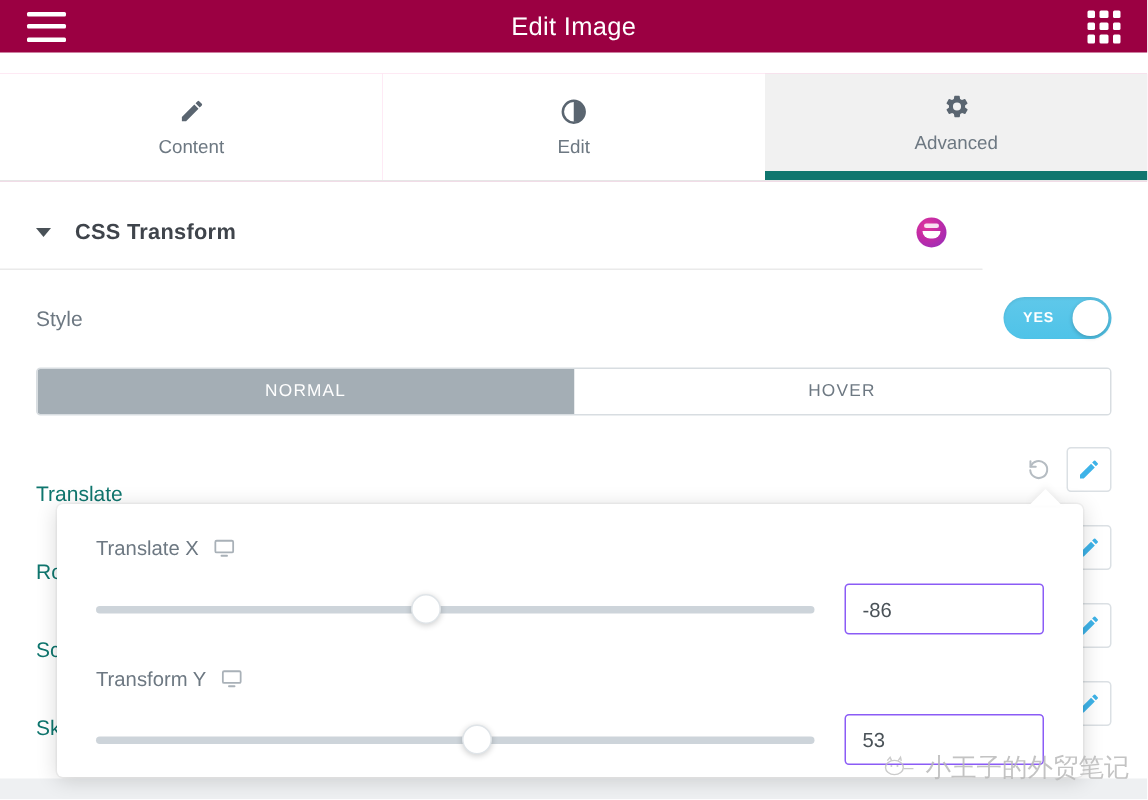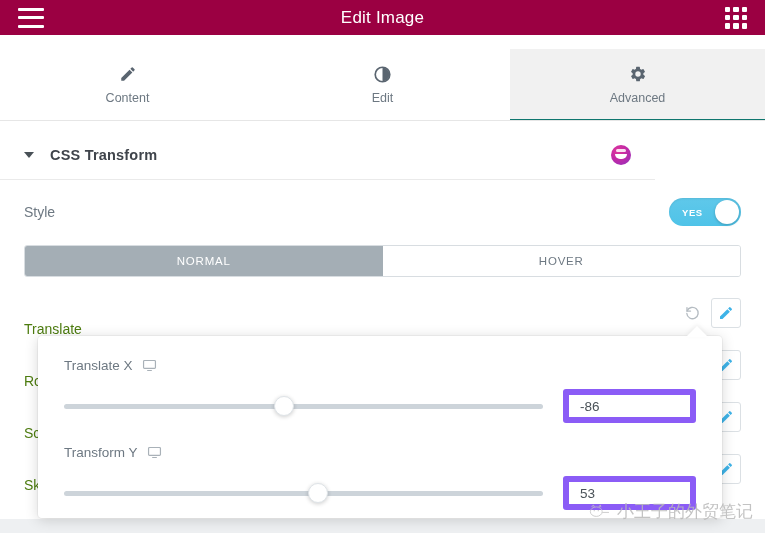--- a/index.html
+++ b/index.html
@@ -87,21 +87,21 @@
     flex-direction: column;
     align-items: center;
     justify-content: center;
     gap: 7px;
     cursor: pointer;
     background: #ffffff;
     position: relative;
   }
   .tab.active {
     background: #f1f1f1;
-    border-bottom: 1px solid #0f766e;
+    border-bottom: 6px solid #0f766e;
   }
   .tab-icon {
     color: #5a6570;
     height: 20px;
     display: flex;
     align-items: center;
     justify-content: center;
   }
   .tab-icon svg { display: block; }
   .tab-label {
@@ -234,21 +234,21 @@
   .ctrl-row {
     position: absolute;
     left: 0;
     width: 765px;
     height: 52px;
     display: flex;
     align-items: center;
     padding: 0 24px;
     background: #ffffff;
   }
-  .ctrl-row .field-label { color: #4d7c0f; font-size: 14px; margin-top: 31px; }
+  .ctrl-row .field-label { color: #0f766e; font-size: 14px; margin-top: 31px; }
   .row-actions {
     margin-left: auto;
     display: flex;
     align-items: center;
     gap: 10px;
   }
   .reset-icon {
     width: 18px; height: 18px;
     color: #b5bcc2;
     cursor: pointer;
@@ -335,21 +335,21 @@
     border-radius: 50%;
     background: #ffffff;
     border: 1px solid #dfe4e8;
     box-shadow: 0 1px 4px rgba(0,0,0,.2);
     cursor: grab;
   }
   .num-input {
     margin-left: 20px;
     width: 133px;
     height: 34px;
-    border: 6px solid #8b5cf6;
+    border: 1px solid #8b5cf6;
     border-radius: 3px;
     background: #ffffff;
     font-family: "Liberation Sans", sans-serif;
     font-size: 13.5px;
     color: #4a5258;
     padding: 0 11px;
     outline: none;
   }
 
   

